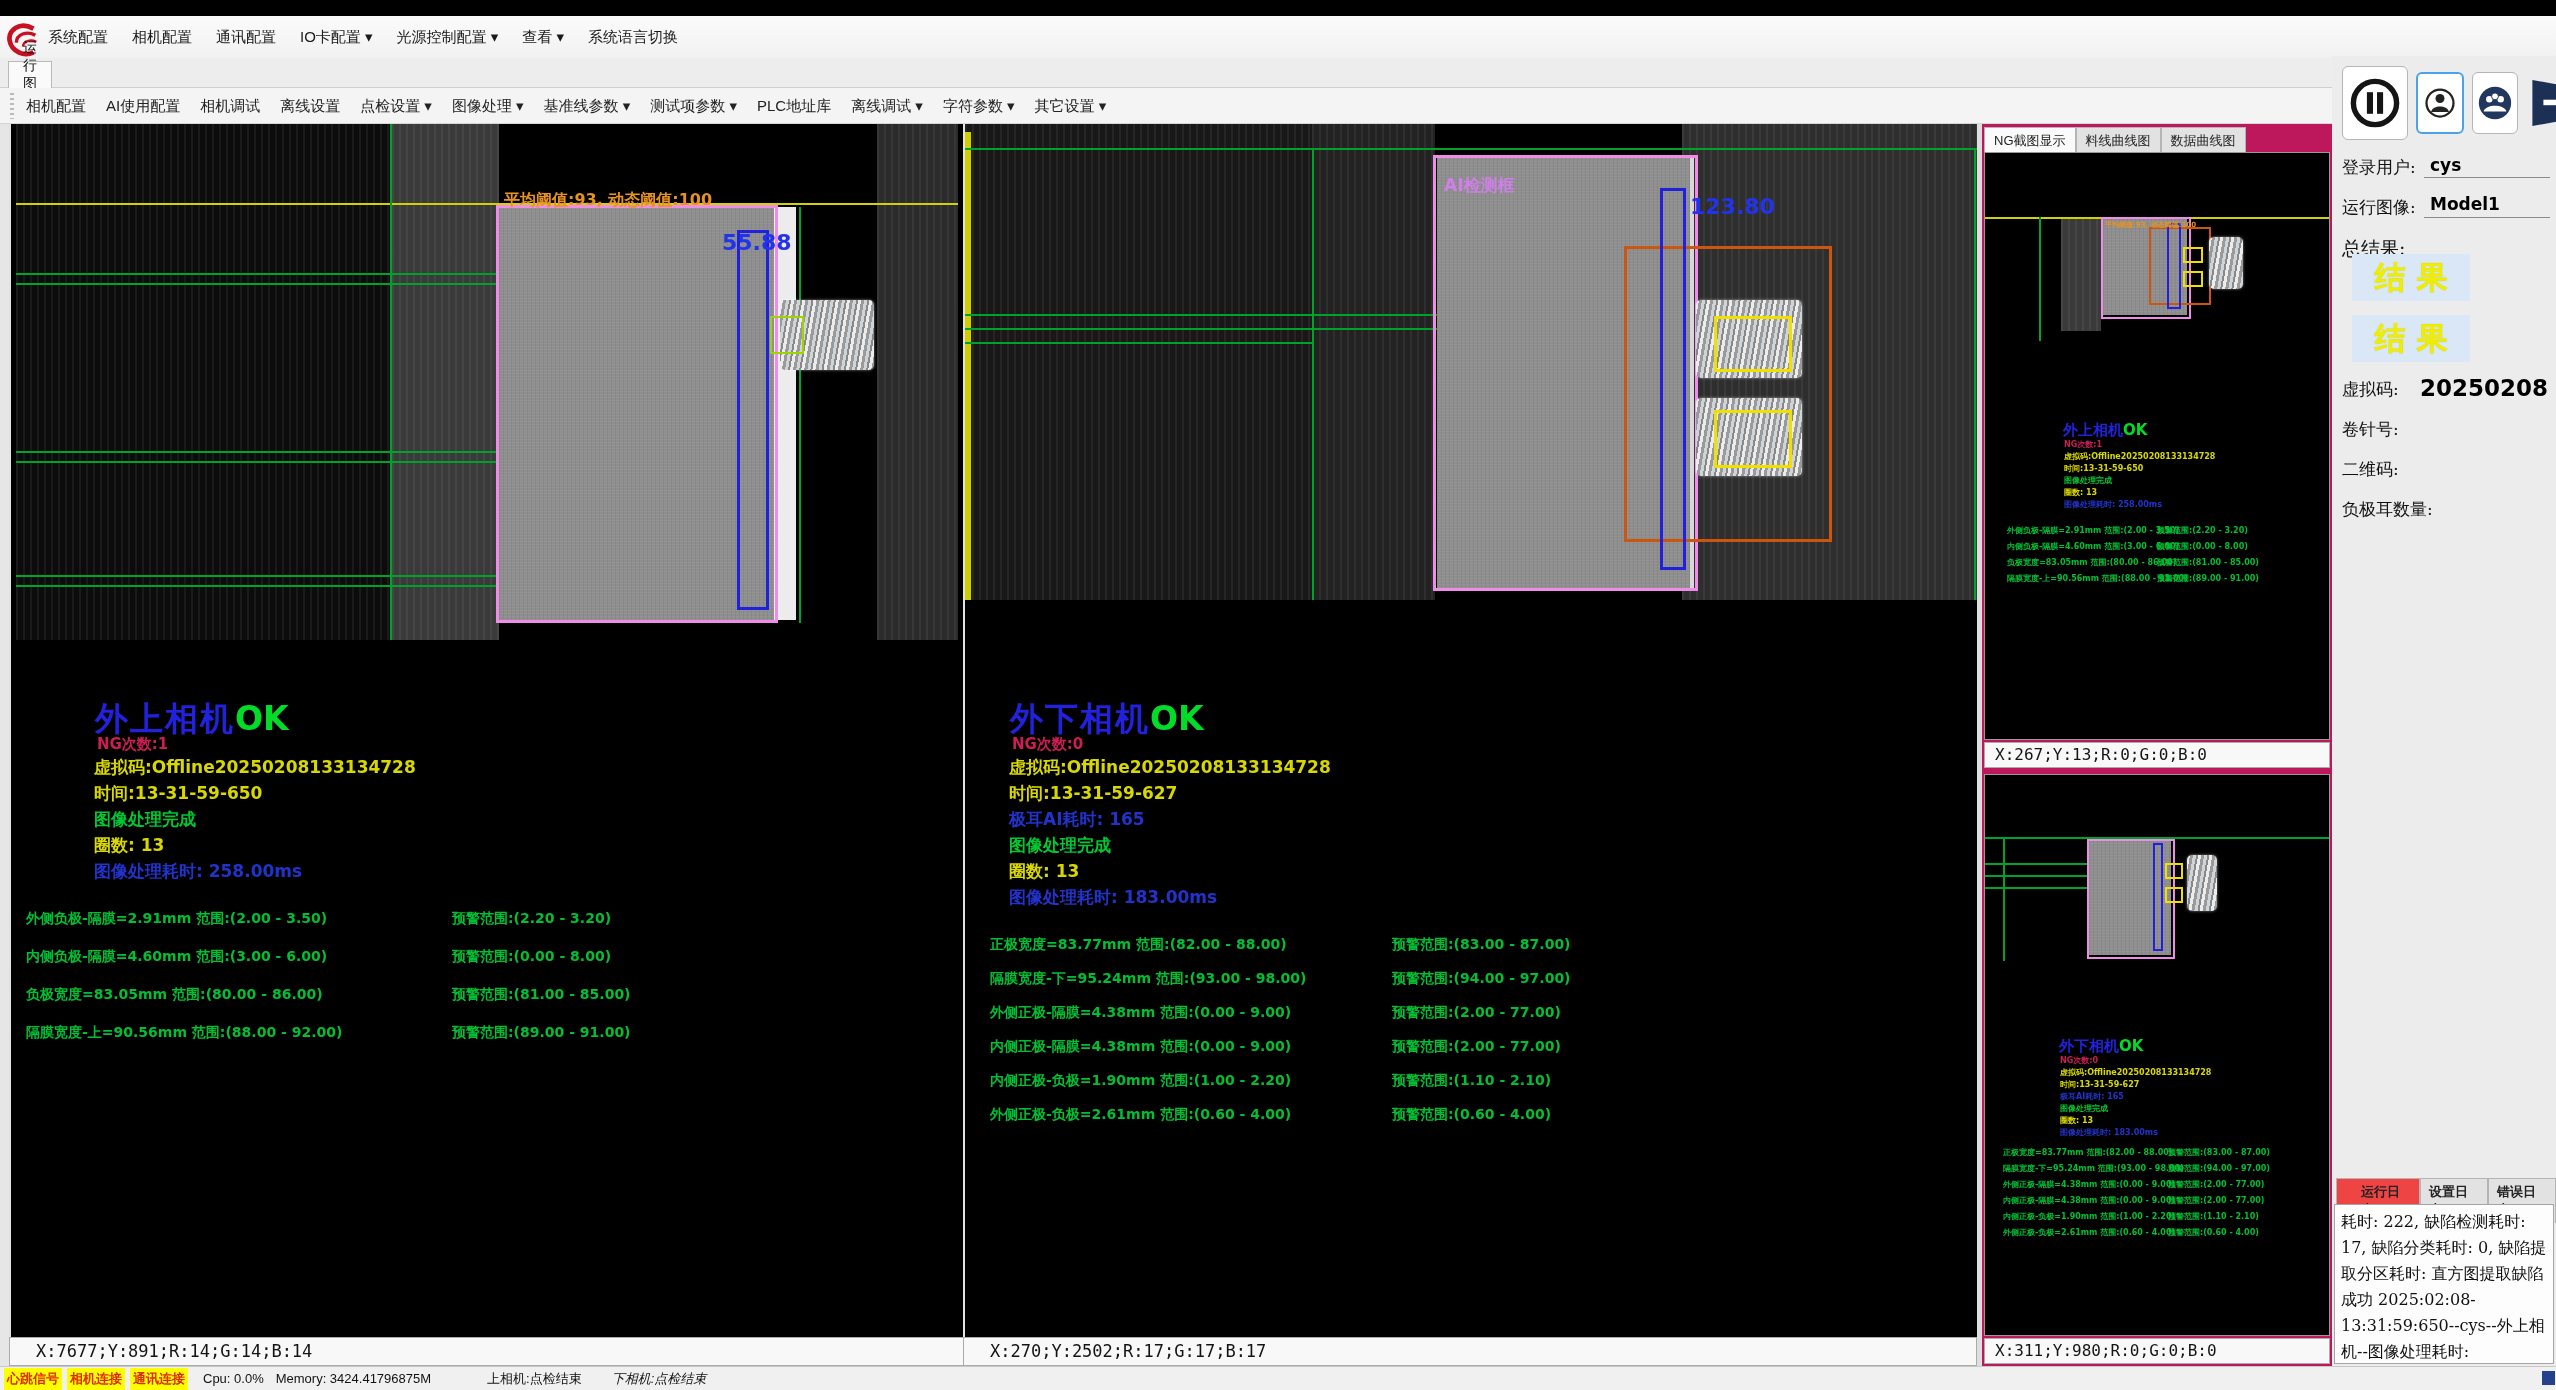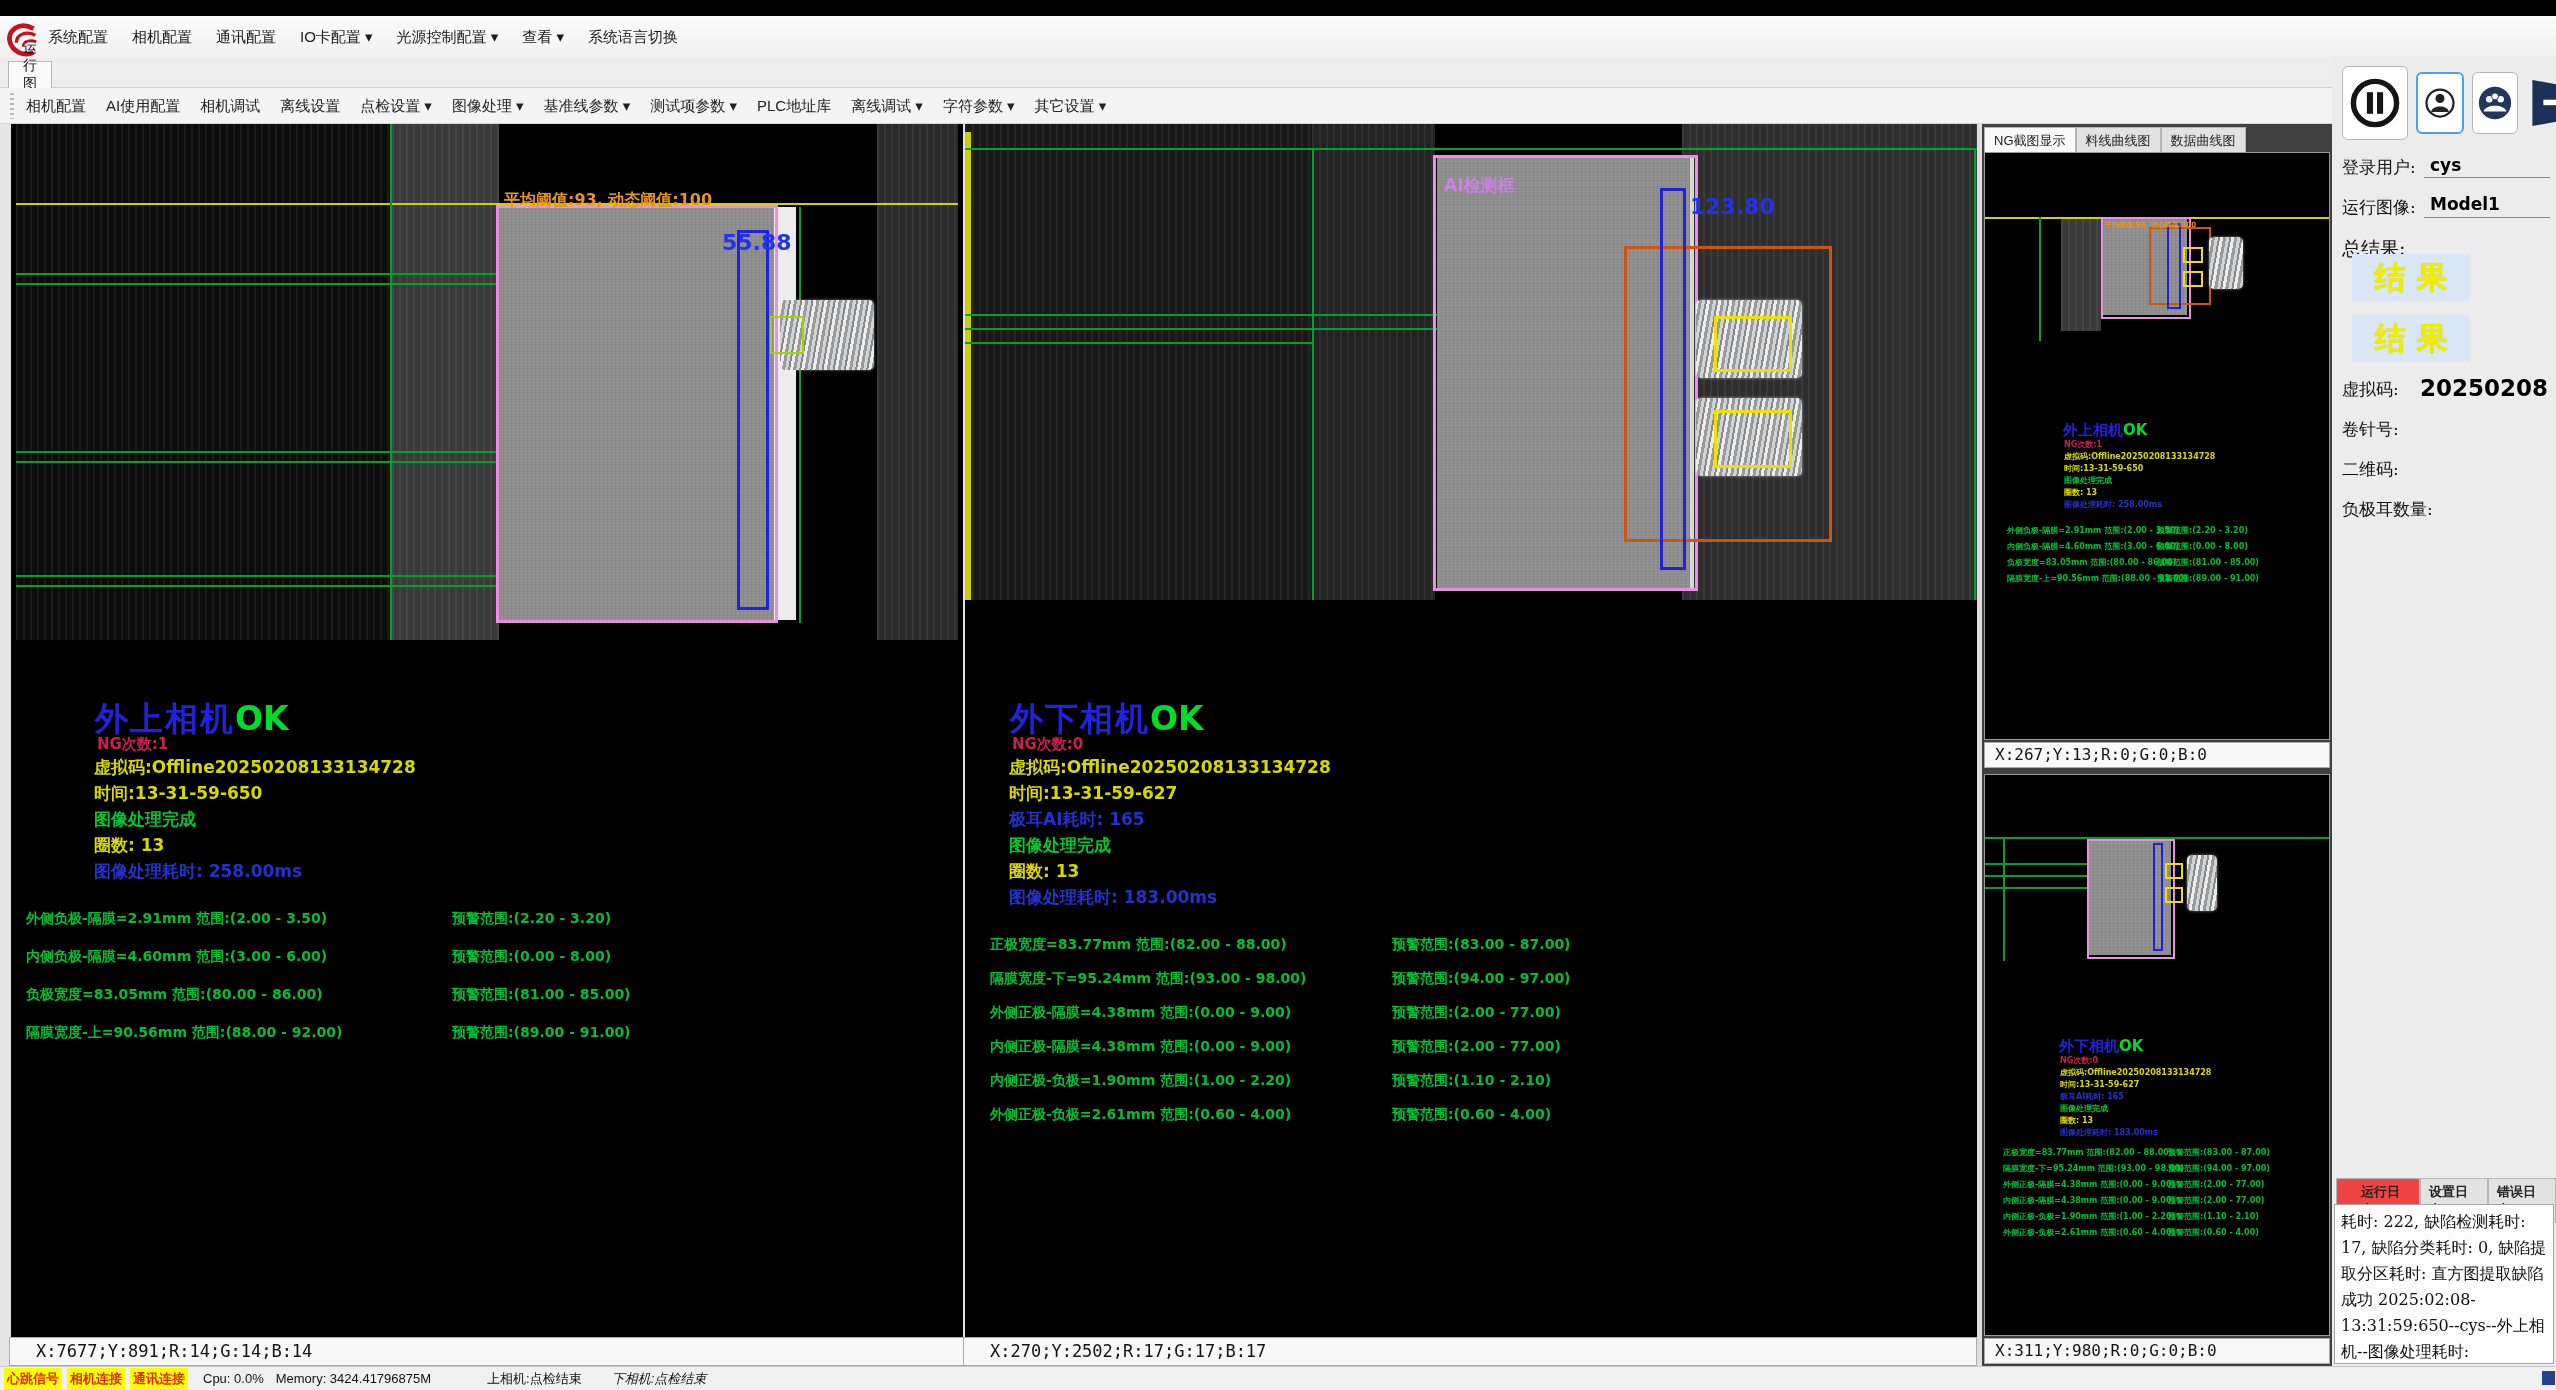--- a/index.html
+++ b/index.html
@@ -49,21 +49,21 @@
   .info-line{font-size:17px;line-height:26px;font-weight:bold;font-family:"DejaVu Sans",sans-serif;white-space:nowrap;}
   .meas-block{position:absolute;}
   .meas-row{position:relative;height:38px;color:#00bf33;font-size:14px;font-weight:bold;
             font-family:"DejaVu Sans",sans-serif;white-space:nowrap;}
   .meas-row .meas-warn{position:absolute;top:0;}
   .left-meas .meas-warn{left:426px;}
   .right-meas .meas-row{height:34px;}
   .right-meas .meas-warn{left:402px;}
 
   
-  .sidebar{left:1982px;top:124px;width:350px;height:1242px;background:#404040;}
+  .sidebar{left:1982px;top:124px;width:350px;height:1242px;background:#be185d;}
   .side-tabs{position:absolute;left:2px;top:3px;display:flex;font-size:13px;color:#222;}
   .side-tab{padding:4px 9px;background:#e2e2e2;border:1px solid #b5b5b5;border-bottom:none;}
   .side-tab:first-child{background:#fafafa;}
   .thumb{position:absolute;left:2px;width:346px;background:#000;border:1px solid #9a9a9a;overflow:hidden;}
   .mini-title{font-size:15px;color:#2121de;font-weight:bold;font-family:"DejaVu Sans",sans-serif;}
   .mini-title .ok{color:#00dc28;}
   .mini-ng{font-size:8px;color:#cc1e55;font-weight:bold;}
   .mini-info .info-line{font-size:8px;line-height:12px;}
   .mini-meas .meas-row{height:16px;font-size:8px;}
   .mini-meas1 .meas-warn{left:150px;}

